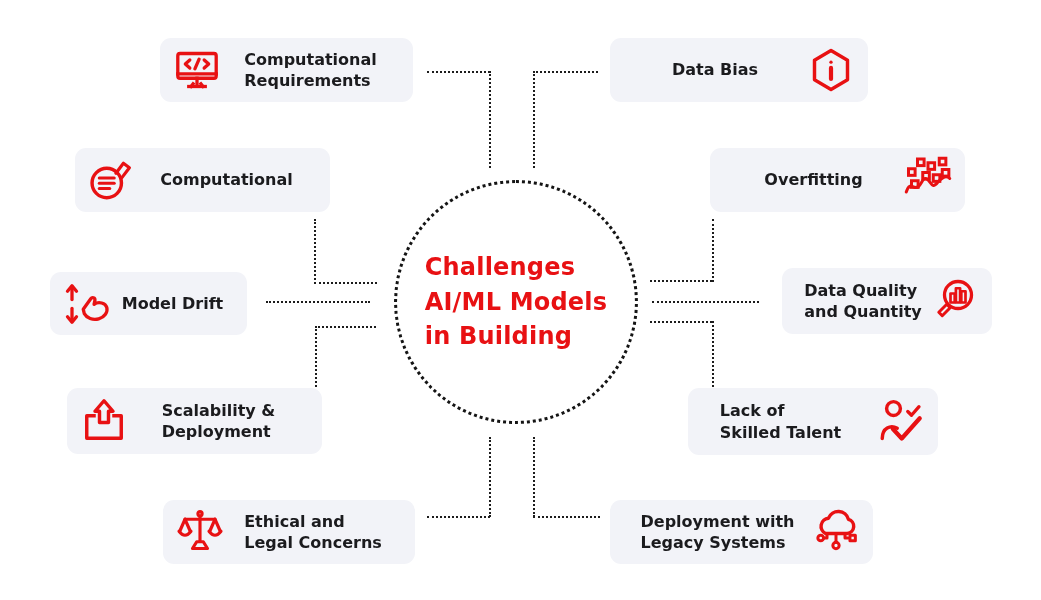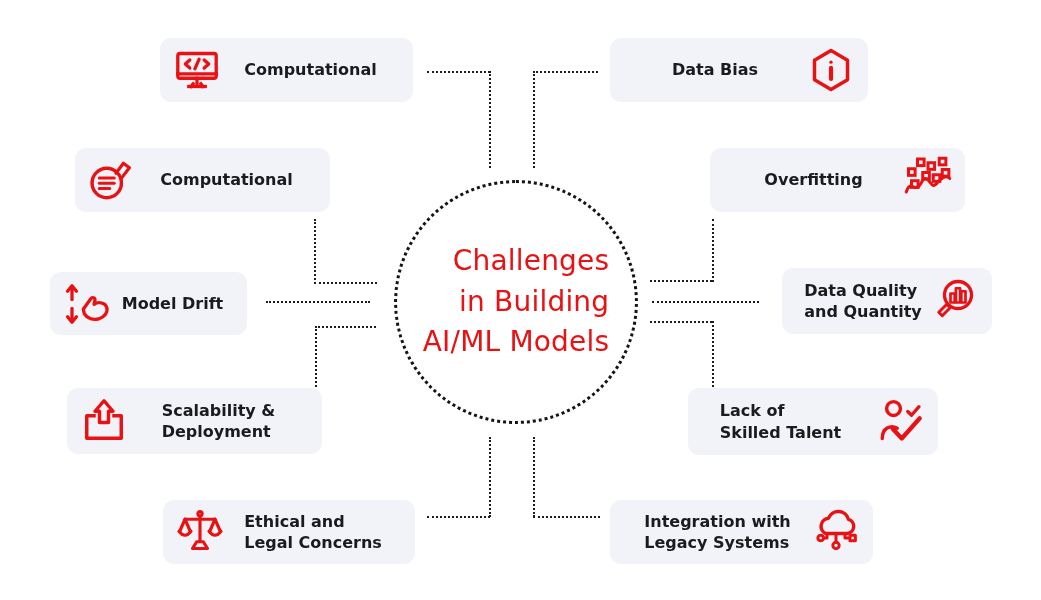--- a/index.html
+++ b/index.html
@@ -17,22 +17,22 @@
   .conn-h{position:absolute;height:0;border-top:2.5px dotted var(--connector);}
   .conn-v{position:absolute;width:0;border-left:2.5px dotted var(--connector);}
 
   
   .circle{
     position:absolute;left:394px;top:180px;width:244px;height:244px;
     border:3px dotted #141414;border-radius:50%;
     display:flex;align-items:center;justify-content:center;background:var(--bg);
   }
   .title{
-    text-align:right;color:var(--accent);font-weight:normal;
-    font-size:28px;line-height:1.45;letter-spacing:.2px;
+    text-align:left;color:var(--accent);font-weight:bold;
+    font-size:24px;line-height:1.45;letter-spacing:.2px;
   }
   .title span{display:block;white-space:nowrap;}
 
   
   .card{
     position:absolute;background:var(--card-bg);border-radius:11px;
     display:flex;align-items:center;padding:0 13px;
   }
   .card .icon{flex:0 0 auto;display:flex;align-items:center;justify-content:center;color:var(--accent);}
   .card .icon svg{display:block;}
@@ -63,41 +63,42 @@
   <div class="conn-v" style="left:712px;top:321px;height:66px;"></div>
 
   <div class="conn-v" style="left:489px;top:437px;height:80px;"></div>
   <div class="conn-h" style="left:427px;top:516px;width:63px;"></div>
   <div class="conn-v" style="left:533px;top:437px;height:80px;"></div>
   <div class="conn-h" style="left:533px;top:516px;width:67px;"></div>
 
   <div class="circle">
     <div class="title">
       <span>Challenges</span>
+      <span>AI/ML Models</span>
       <span>in Building</span>
-      <span>AI/ML Models</span>
     </div>
   </div>
 
   <div class="card" style="left:160px;top:38px;width:253px;height:64px;">
     <div class="icon">
       <svg width="48" height="48" viewBox="0 0 32 32" fill="none" stroke="currentColor" stroke-width="2.2" stroke-linecap="square">
         <rect x="3.2" y="5" width="25.6" height="16.5" rx="1.5"></rect>
         <line x1="3.2" y1="18.6" x2="28.8" y2="18.6"></line>
         <path d="M11.2 9.3 L8.2 12 L11.2 14.7" stroke-linejoin="round" stroke-linecap="round"></path>
         <path d="M20.8 9.3 L23.8 12 L20.8 14.7" stroke-linejoin="round" stroke-linecap="round"></path>
         <path d="M17.4 8.8 L14.6 15.2" stroke-linecap="round"></path>
         <line x1="16" y1="21.5" x2="16" y2="25.2"></line>
         <line x1="10.5" y1="27" x2="21.5" y2="27"></line>
         <path d="M13.4 25.2 L12 27 M18.6 25.2 L20 27"></path>
       </svg>
     </div>
     <div class="label">
         <div class="lines">
       <span>Computational</span>
+      <span>Requirements</span>
     </div>
       </div>
   </div>
 
   <div class="card" style="left:610px;top:38px;width:258px;height:64px;">
     <div class="label">
         <div class="lines">
       <span>Data Bias</span>
     </div>
       </div>
@@ -232,21 +233,21 @@
         <div class="lines">
       <span>Ethical and</span>
       <span>Legal Concerns</span>
     </div>
       </div>
   </div>
 
   <div class="card" style="left:610px;top:500px;width:263px;height:64px;">
     <div class="label">
         <div class="lines">
-      <span>Integration with</span>
+      <span>Deployment with</span>
       <span>Legacy Systems</span>
     </div>
       </div>
     <div class="icon">
       <svg width="48" height="48" viewBox="0 0 32 32" fill="none" stroke="currentColor" stroke-width="2.3" stroke-linecap="round" stroke-linejoin="round">
         <path d="M9 17 H23.5 A4.8 4.8 0 0 0 24.3 7.6 A7 7 0 0 0 11 6.8 A5.4 5.4 0 0 0 9 17 Z"></path>
         <path d="M10 17 V20 H8.2" stroke-width="2"></path>
         <circle cx="5.8" cy="20" r="1.9" stroke-width="2"></circle>
         <line x1="16" y1="17" x2="16" y2="22.8" stroke-width="2"></line>
         <circle cx="16" cy="25" r="2.1" stroke-width="2"></circle>

